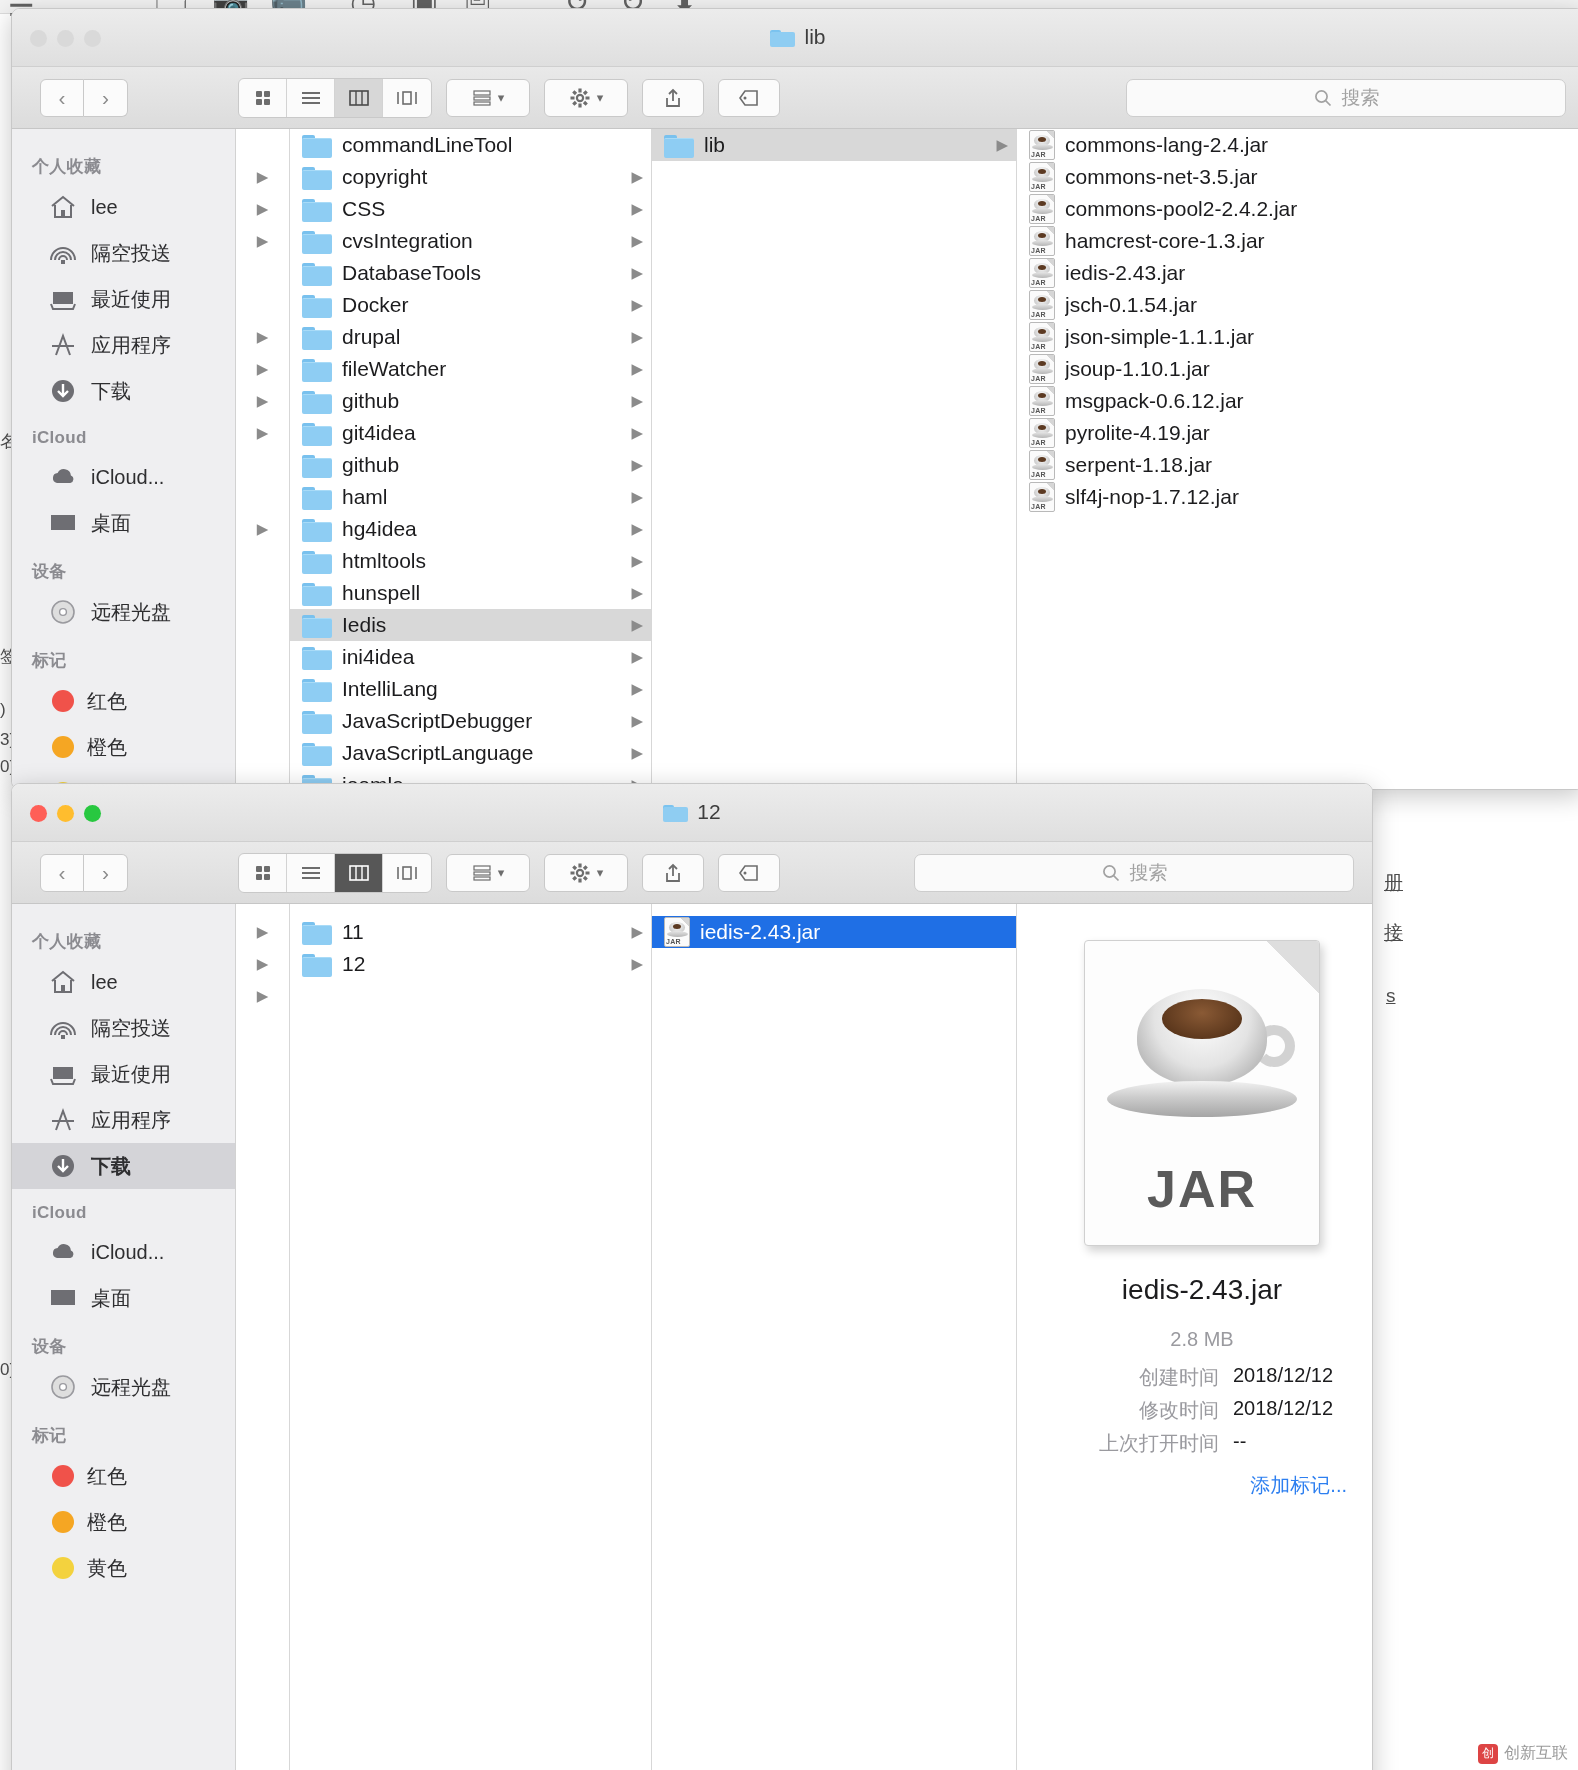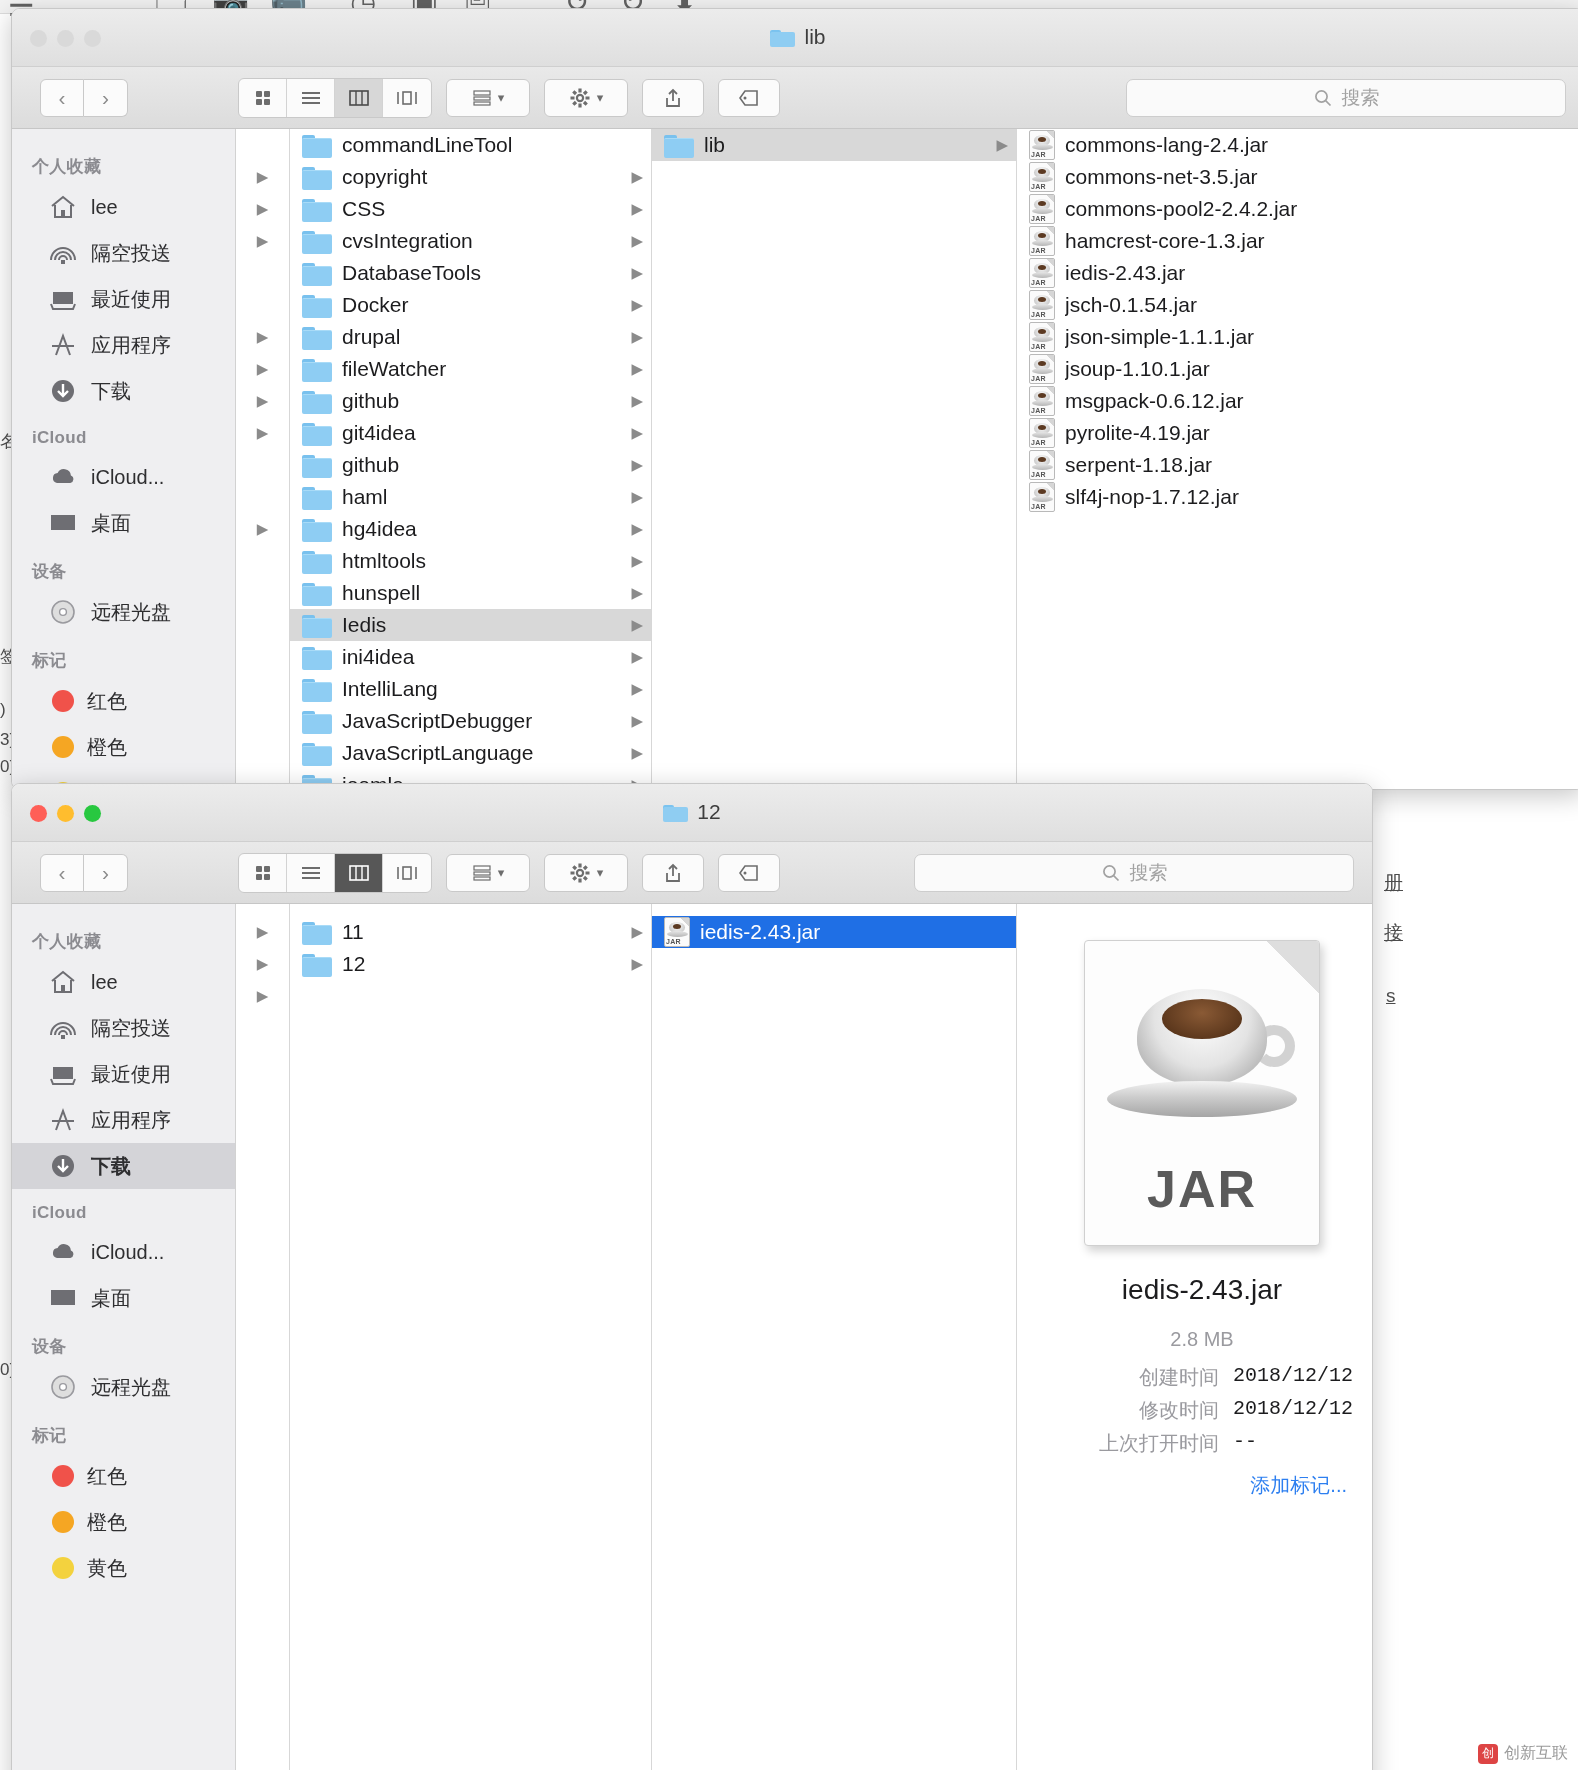--- a/index.html
+++ b/index.html
@@ -223,21 +223,21 @@
     width: 190px; height: 36px; border-radius: 50%;
     background: linear-gradient(#f2f2f2 0%, #cccccc 45%, #a5a5a5 100%);
   }
   .bj-label {
     position: absolute; left: 0; right: 0; bottom: 26px; text-align: center;
     font-size: 52px; font-weight: bold; color: #5a5a5a; letter-spacing: 2px;
   }
   .pv-name { margin-top: 28px; font-size: 28px; color: #1c1c1e; }
   .pv-size { margin-top: 22px; font-size: 20px; color: #9a9a9f; }
   .meta { margin-top: 10px; width: 100%; }
-  .meta-row { display: flex; justify-content: flex-end; gap: 14px; padding: 3px 0; font-family: Liberation Mono, monospace; }
+  .meta-row { display: flex; justify-content: flex-end; gap: 14px; padding: 3px 0; }
   .meta-k { font-size: 20px; color: #9a9a9f; text-align: right; }
   .meta-v { font-size: 20px; color: #1c1c1e; width: 128px; text-align: left; }
   .add-tag { width: 100%; text-align: right; margin-top: 12px; padding-right: 14px;
              font-size: 20px; color: #2d7ff0; }
 
   .watermark {
     position: absolute; right: 10px; bottom: 6px;
     display: flex; align-items: center; gap: 6px;
     font-size: 16px; color: #9a9a9a;
   }

